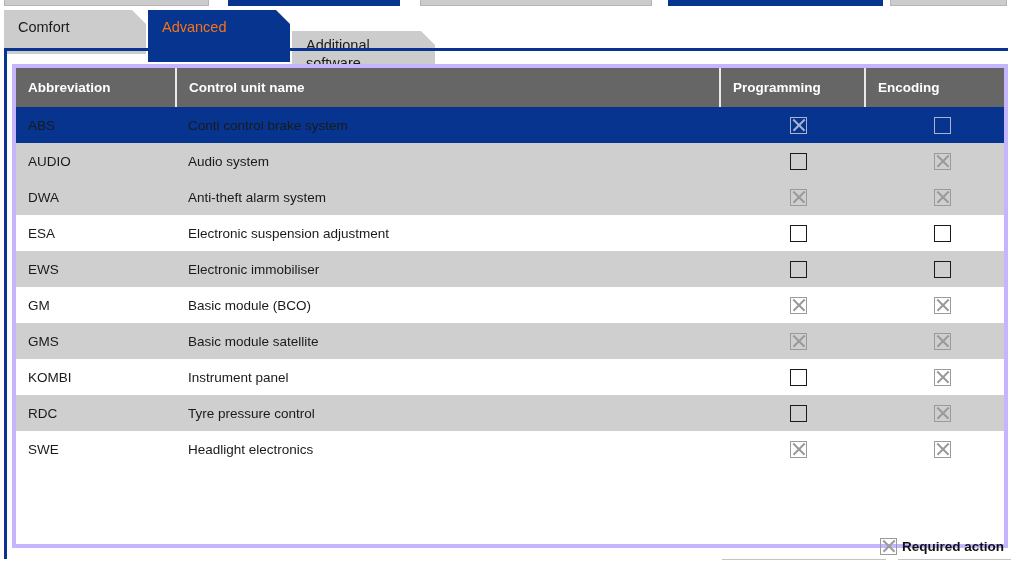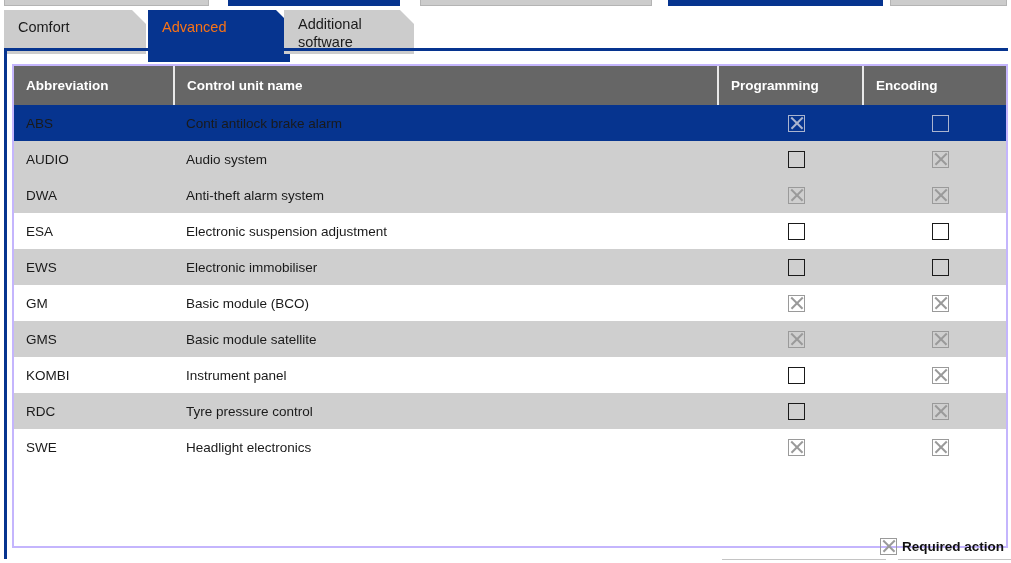--- a/index.html
+++ b/index.html
@@ -79,21 +79,21 @@
     border-right: 0;
     border-bottom: 0;
   }
 
   
   .tablewrap {
     position: absolute;
     top: 13px; left: 5px;
     width: 996px;
     height: 484px;
-    border: 2px solid #c4b5fd;
+    border: 4px solid #c4b5fd;
     background: #ffffff;
     overflow: hidden;
   }
 
   table.grid {
     width: 100%;
     border-collapse: collapse;
     table-layout: fixed;
   }
 
@@ -185,21 +185,21 @@
     <div class="upper-chip" style="left:4px;  width:205px;"></div>
     <div class="upper-chip sel" style="left:228px;width:172px;"></div>
     <div class="upper-chip" style="left:420px;width:232px;"></div>
     <div class="upper-chip sel" style="left:668px;width:215px;"></div>
     <div class="upper-chip" style="left:890px;width:117px;"></div>
   </div>
 
   <div class="tabrow">
     <div class="tab" style="left:4px;   width:142px;">Comfort</div>
     <div class="tab active" style="left:148px; width:142px;">Advanced</div>
-    <div class="tab two-line" style="left:284px; width:130px;">Additional
+    <div class="tab two-line" style="left:292px; width:143px;margin-top:21px;">Additional
 software</div>
   </div>
 
   <div class="frame">
 
     <div class="tablewrap">
       <table class="grid">
         <colgroup>
           <col style="width:160px">
           <col style="width:544px">
@@ -210,21 +210,21 @@
           <tr>
             <th>Abbreviation</th>
             <th>Control unit name</th>
             <th>Programming</th>
             <th>Encoding</th>
           </tr>
         </thead>
         <tbody id="tbody">
             <tr class="r-sel">
               <td>ABS</td>
-              <td>Conti antilock brake alarm</td>
+              <td>Conti control brake system</td>
               <td class="c-check"><span class="cb checked"></span></td>
               <td class="c-check"><span class="cb empty"></span></td>
             </tr>
             <tr class="r-alt">
               <td>AUDIO</td>
               <td>Audio system</td>
               <td class="c-check"><span class="cb empty"></span></td>
               <td class="c-check"><span class="cb checked"></span></td>
             </tr>
             <tr class="r-alt">

